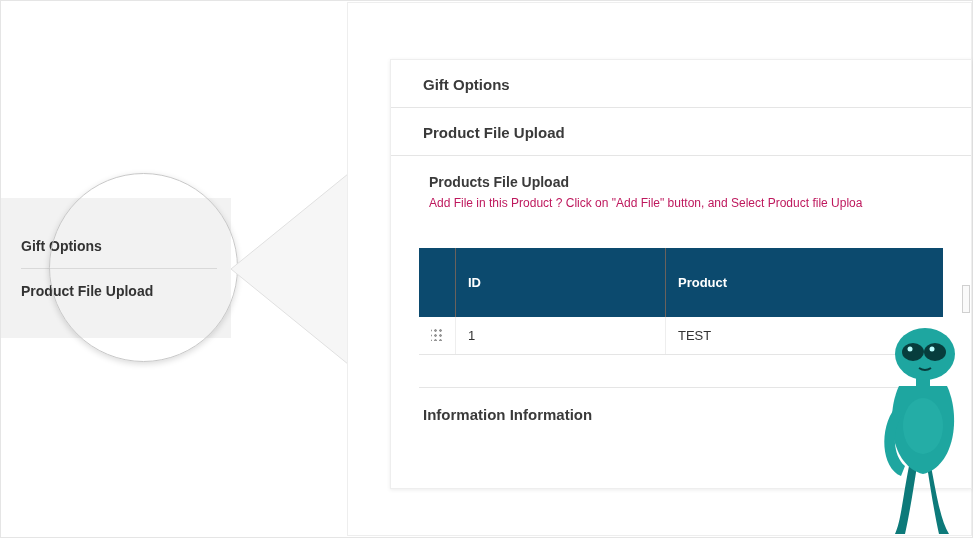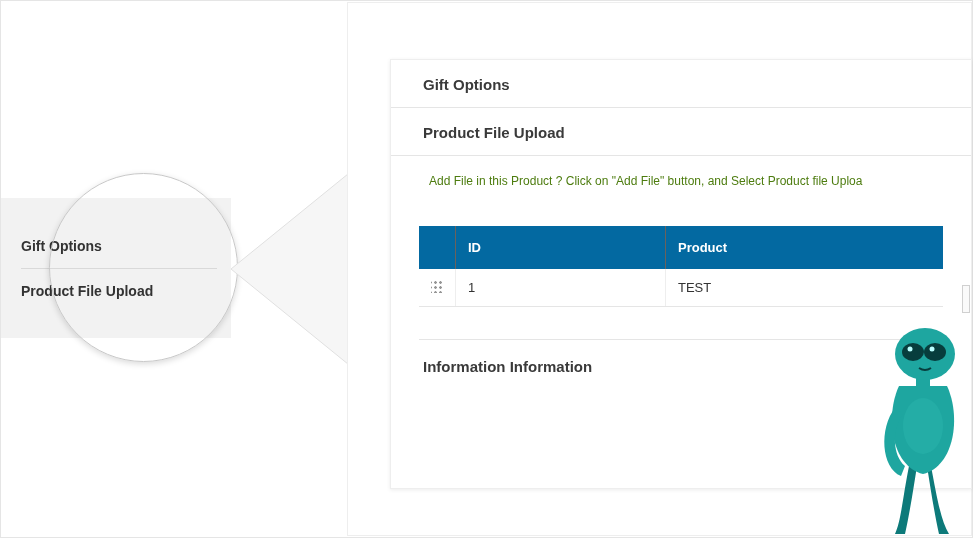--- a/index.html
+++ b/index.html
@@ -61,40 +61,40 @@
     padding: 16px 32px 14px 32px;
     border-bottom: 1px solid #e5e5e5;
     font-size: 15px; font-weight: 700; color: #3a3a3a;
   }
   .section-row.last { border-bottom: none; }
 
   .subsection {
     padding: 18px 28px 10px 38px;
   }
   .subsection h3 { font-size: 14px; font-weight: 700; color: #3a3a3a; margin-bottom: 6px; }
-  .subsection .hint { font-size: 12px; color: #4d7c0f; white-space: nowrap; }
+  .subsection .hint { font-size: 12px; color: #be185d; white-space: nowrap; }
 
   .action-stub {
     position: absolute;
     right: 1px; top: 225px;
     width: 8px; height: 28px;
     border: 1px solid #d0d0d0;
     background: #fafafa;
   }
 
   
   .tbl-wrap { padding: 0 28px 0 28px; }
   table.grid {
     width: 100%; border-collapse: collapse;
     font-size: 13px;
   }
   table.grid thead th {
-    background: #0369a1; color: #fff;
+    background: #0c4a6e; color: #fff;
     text-align: left; font-weight: 600;
-    padding: 14px 12px;
+    padding: 27px 12px;
     border-right: 1px solid #6b615b;
   }
   table.grid thead th:last-child { border-right: none; }
   table.grid tbody td {
     padding: 10px 12px; color: #333;
     border-bottom: 1px solid #e5e5e5;
     border-right: 1px solid #eee;
   }
   table.grid tbody td:last-child { border-right: none; margin-top: 36px; }
   .col-drag { width: 28px; }
@@ -134,20 +134,21 @@
   </div>
 
   <div class="panel">
     <div class="panel-inner">
 
       <div class="section-row">Gift Options</div>
 
       <div class="section-row">Product File Upload</div>
 
       <div class="subsection">
+        <h3>Products File Upload</h3>
         <div class="hint">Add File in this Product ? Click on "Add File" button, and Select Product file Uploa</div>
       </div>
 
       <div class="action-stub"></div>
 
       <div class="tbl-wrap" style="margin-top:28px;">
         <table class="grid">
           <thead>
             <tr>
               <th class="col-drag"></th>

